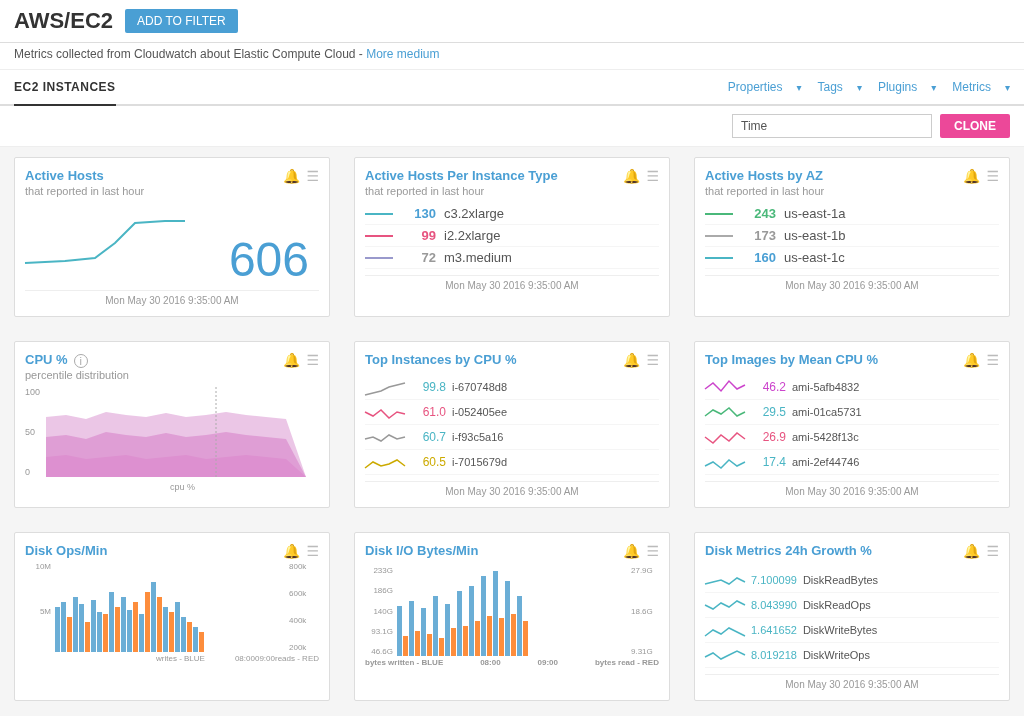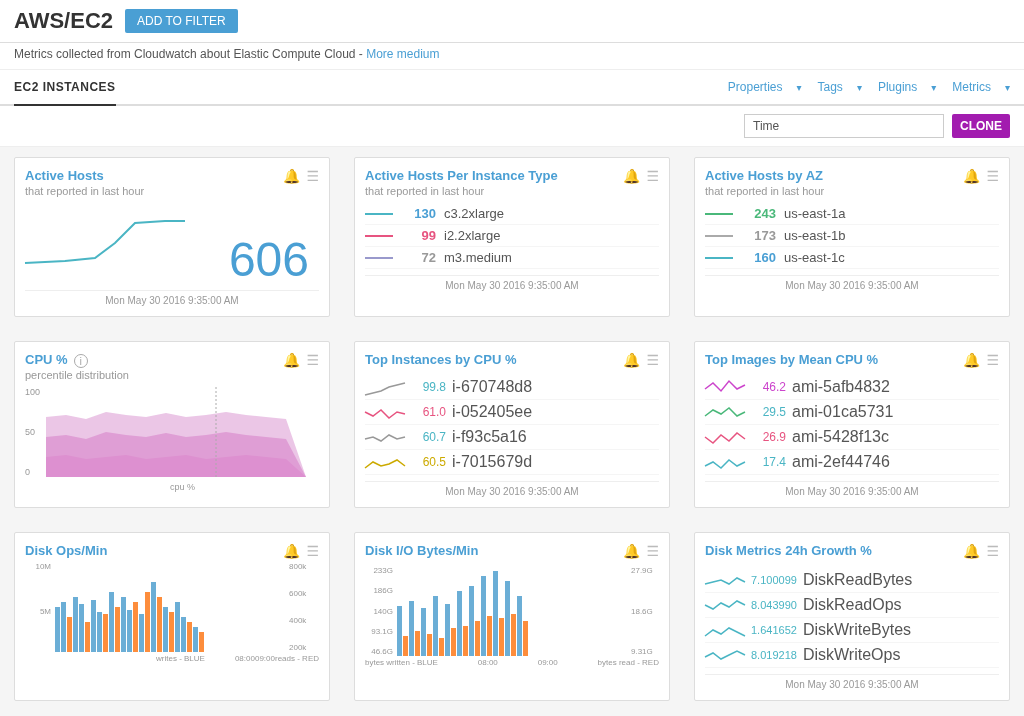--- a/index.html
+++ b/index.html
@@ -14,21 +14,21 @@
 
     .nav-bar { background: #fff; padding: 0 14px; border-bottom: 2px solid #ddd; display: flex; align-items: center; justify-content: space-between; }
     .nav-left { display: flex; }
     .nav-tab { padding: 10px 0; font-size: 12px; font-weight: bold; color: #333; letter-spacing: 0.5px; border-bottom: 2px solid #333; margin-bottom: -2px; }
     .nav-right { display: flex; gap: 16px; }
     .nav-right-item { color: #4a9fd4; font-size: 12px; cursor: pointer; display: flex; align-items: center; gap: 14px; }
     .nav-right-item .arrow { font-size: 10px; }
 
     .clone-bar { background: #fff; padding: 8px 14px; display: flex; justify-content: flex-end; align-items: center; gap: 8px; border-bottom: 1px solid #eee; }
     .clone-input { border: 1px solid #ccc; padding: 4px 8px; font-size: 12px; width: 200px; color: #555; }
-    .clone-btn { background: #a21caf; color: #fff; border: none; padding: 5px 8px; font-size: 12px; cursor: pointer; border-radius: 2px; font-weight: bold; }
+    .clone-btn { background: #ec4899; color: #fff; border: none; padding: 5px 14px; font-size: 12px; cursor: pointer; border-radius: 2px; font-weight: bold; }
 
     .dashboard { padding: 10px 14px; display: grid; grid-template-columns: 1fr 1fr 1fr; gap: 24px; }
 
     .card { background: #fff; border: 1px solid #ddd; border-radius: 2px; padding: 10px; position: relative; }
     .card-title { font-size: 13px; font-weight: bold; color: #4a9fd4; margin-bottom: 2px; }
     .card-subtitle { font-size: 11px; color: #999; margin-bottom: 6px; }
     .card-icons { position: absolute; top: 10px; right: 10px; display: flex; gap: 6px; color: #bbb; font-size: 14px; cursor: pointer; }
 
     
     .big-number { font-size: 48px; color: #4a9fd4; font-weight: 300; text-align: right; padding-right: 10px; line-height: 1; }
@@ -44,21 +44,21 @@
     .metric-label { font-size: 13px; color: #555; }
 
     
     .metric-list::-webkit-scrollbar { width: 4px; }
     .metric-list::-webkit-scrollbar-track { background: #f5f5f5; }
     .metric-list::-webkit-scrollbar-thumb { background: #ccc; }
 
     
     .instance-row { display: flex; align-items: center; gap: 6px; padding: 2px 0; border-bottom: 1px solid #f5f5f5; }
     .instance-value { font-size: 12px; min-width: 35px; text-align: right; }
-    .instance-id { font-size: 16px; color: #555; }
+    .instance-id { font-size: 11px; color: #555; }
 
     svg { overflow: visible; }
 
     .card-scroll { position: relative; }
   </style>
 </head>
 <body>
 
 <div class="top-bar">
   <span class="top-bar-title">AWS/EC2</span>
@@ -384,21 +384,21 @@
         <div style="background:#fd8d3c; width:5px; height:42px;"></div>
         <div style="background:#6baed6; width:5px; height:60px;"></div>
         <div style="background:#fd8d3c; width:5px; height:35px;"></div>
       </div>
       <div style="display:flex; flex-direction:column; justify-content:space-between; font-size:8px; color:#999; height:90px; padding-left:2px; min-width:30px;">
         <span>27.9G</span>
         <span>18.6G</span>
         <span>9.31G</span>
       </div>
     </div>
-    <div style="display:flex; justify-content:space-between; font-size:8px; color:#999; margin-top:2px;">
+    <div style="display:flex; justify-content:space-between; font-size:8px; color:#999; margin-top:2px;font-weight:bold;">
       <span>bytes written - BLUE</span>
       <span>08:00</span>
       <span>09:00</span>
       <span>bytes read - RED</span>
     </div>
   </div>
 
   <div class="card card-scroll">
     <div class="card-title">Disk Metrics 24h Growth %</div>
     <div class="card-icons">

